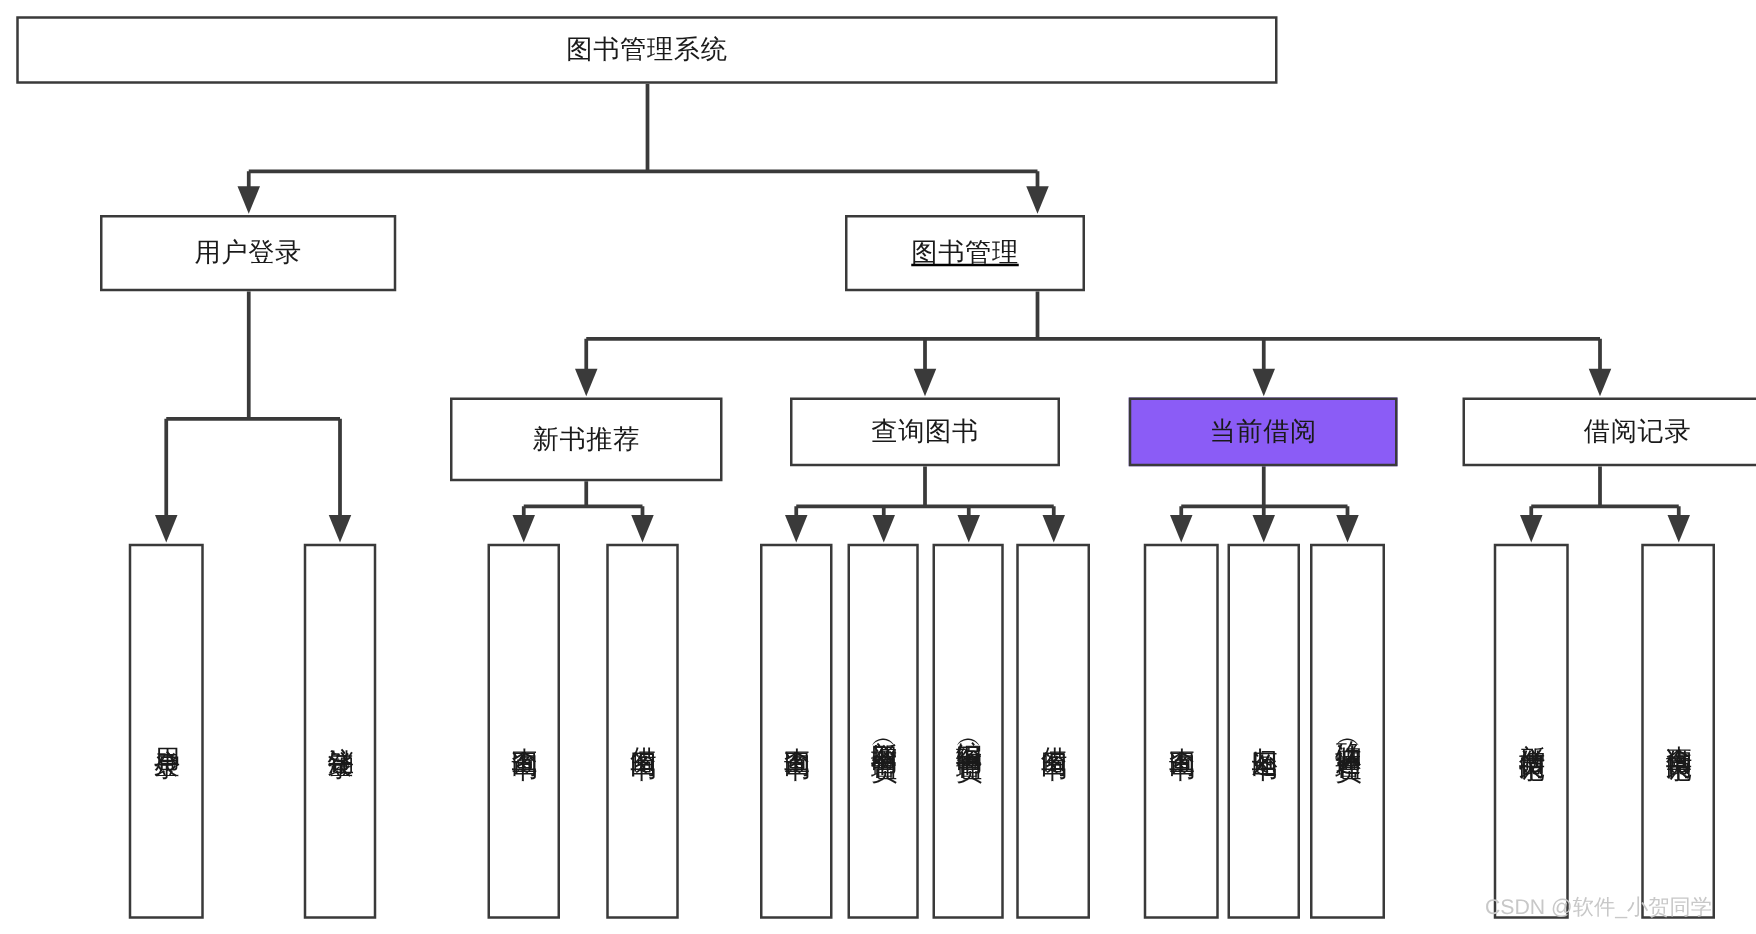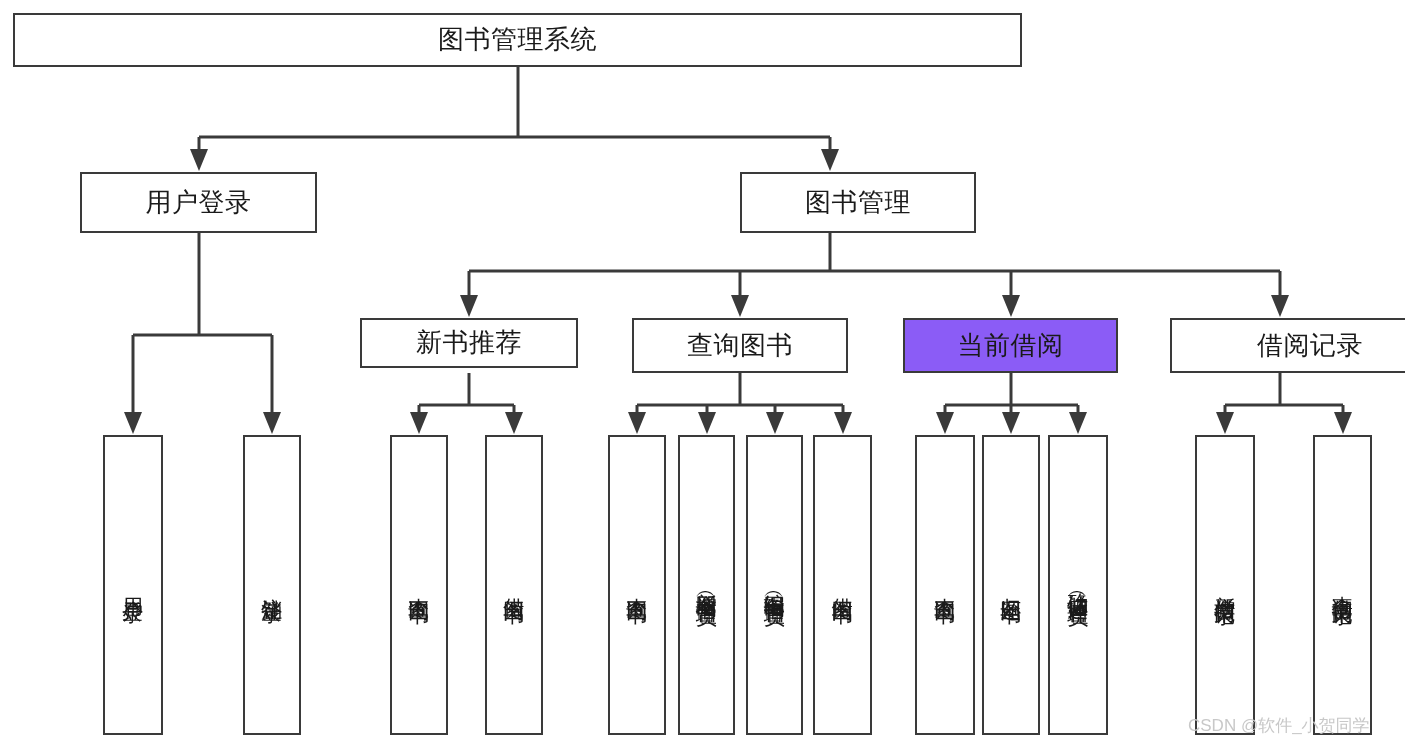--- a/index.html
+++ b/index.html
@@ -31,21 +31,21 @@
     justify-content: center;
   }
   .node-label {
     color: #1a1a1a;
     font-family: "Liberation Sans", sans-serif;
     text-align: center;
     line-height: 1.12;
     white-space: pre;
   }
   .node-label.horizontal {
-    font-size: 26px;
+    font-size: 21px;
     letter-spacing: 0.5px;
   }
   .node-label.vertical {
     writing-mode: vertical-rl;
     text-orientation: upright;
     font-size: 21px;
     letter-spacing: 2px;
     white-space: normal;
   }
   .title-label {
@@ -127,24 +127,24 @@
       <line x1="1343" y1="405" x2="1343" y2="414" stroke="#3a3a3a" stroke-width="3"></line>
       <polygon points="1334,412 1352,412 1343,434" fill="#3a3a3a"></polygon>
     </svg>
   <div id="node-layer">
       <div class="node-box" style="left: 13px; top: 13px; width: 1009px; height: 54px; border-color: rgb(58, 58, 58); background: rgb(255, 255, 255);">
         <span class="node-label horizontal title-label" style="color: rgb(26, 26, 26);">图书管理系统</span>
       </div>
       <div class="node-box" style="left: 80px; top: 172px; width: 237px; height: 61px; border-color: rgb(58, 58, 58); background: rgb(255, 255, 255);">
         <span class="node-label horizontal" style="color: rgb(26, 26, 26);">用户登录</span>
       </div>
-      <div class="node-box" style="left: 740px; top: 172px; width: 236px; height: 61px; border-color: rgb(58, 58, 58); background: rgb(255, 255, 255);">
+      <div class="node-box" style="left: 676px; top: 172px; width: 192px; height: 61px; border-color: rgb(58, 58, 58); background: rgb(255, 255, 255); text-decoration: underline;">
         <span class="node-label horizontal" style="color: rgb(26, 26, 26);">图书管理</span>
       </div>
-      <div class="node-box" style="left: 360px; top: 318px; width: 218px; height: 50px; border-color: rgb(58, 58, 58); background: rgb(255, 255, 255);">
+      <div class="node-box" style="left: 360px; top: 318px; width: 218px; height: 67px; border-color: rgb(58, 58, 58); background: rgb(255, 255, 255);">
         <span class="node-label horizontal" style="color: rgb(26, 26, 26);">新书推荐</span>
       </div>
       <div class="node-box" style="left: 632px; top: 318px; width: 216px; height: 55px; border-color: rgb(58, 58, 58); background: rgb(255, 255, 255);">
         <span class="node-label horizontal" style="color: rgb(26, 26, 26);">查询图书</span>
       </div>
       <div class="node-box" style="left: 903px; top: 318px; width: 215px; height: 55px; border-color: rgb(58, 58, 58); background: #8b5cf6;">
         <span class="node-label horizontal" style="color: rgb(26, 26, 26);">当前借阅</span>
       </div>
       <div class="node-box" style="left: 1170px; top: 318px; width: 240px; height: 55px; border-color: rgb(58, 58, 58); background: rgb(255, 255, 255); padding-left: 40px;">
         <span class="node-label horizontal" style="color: rgb(26, 26, 26);">借阅记录</span>

